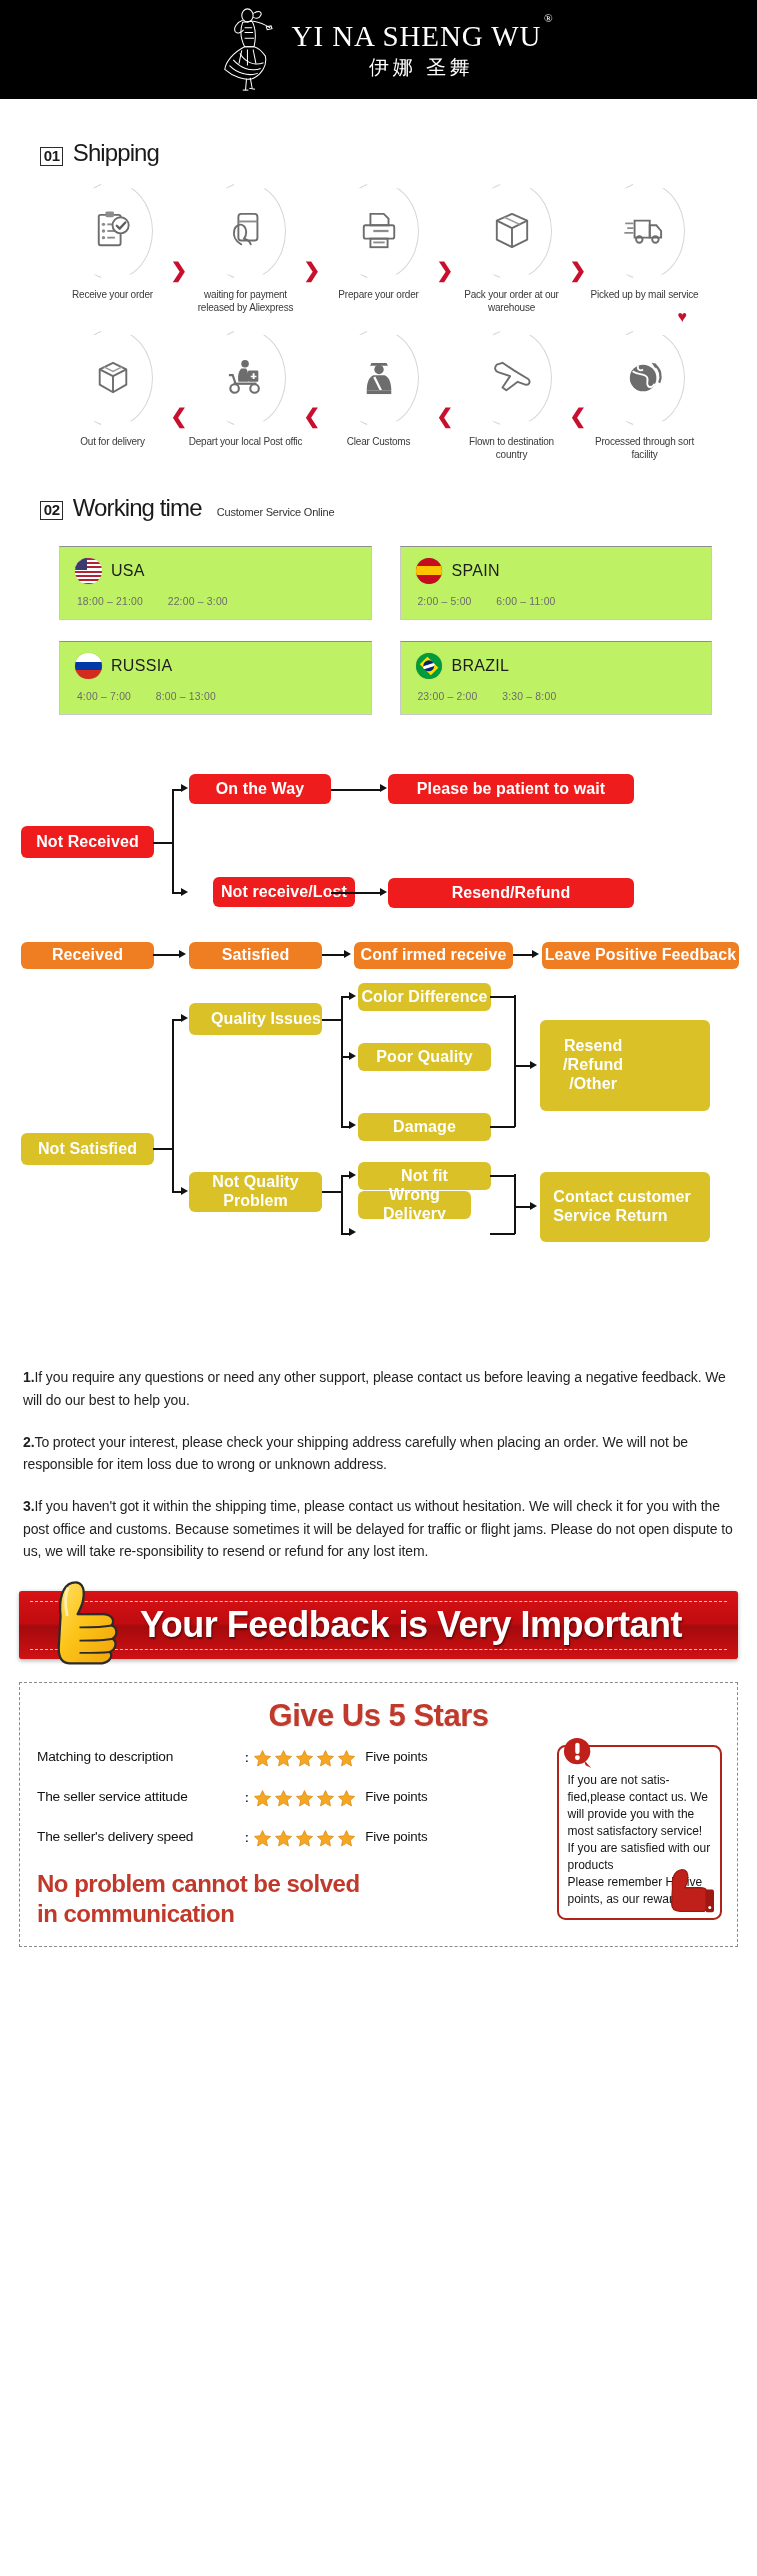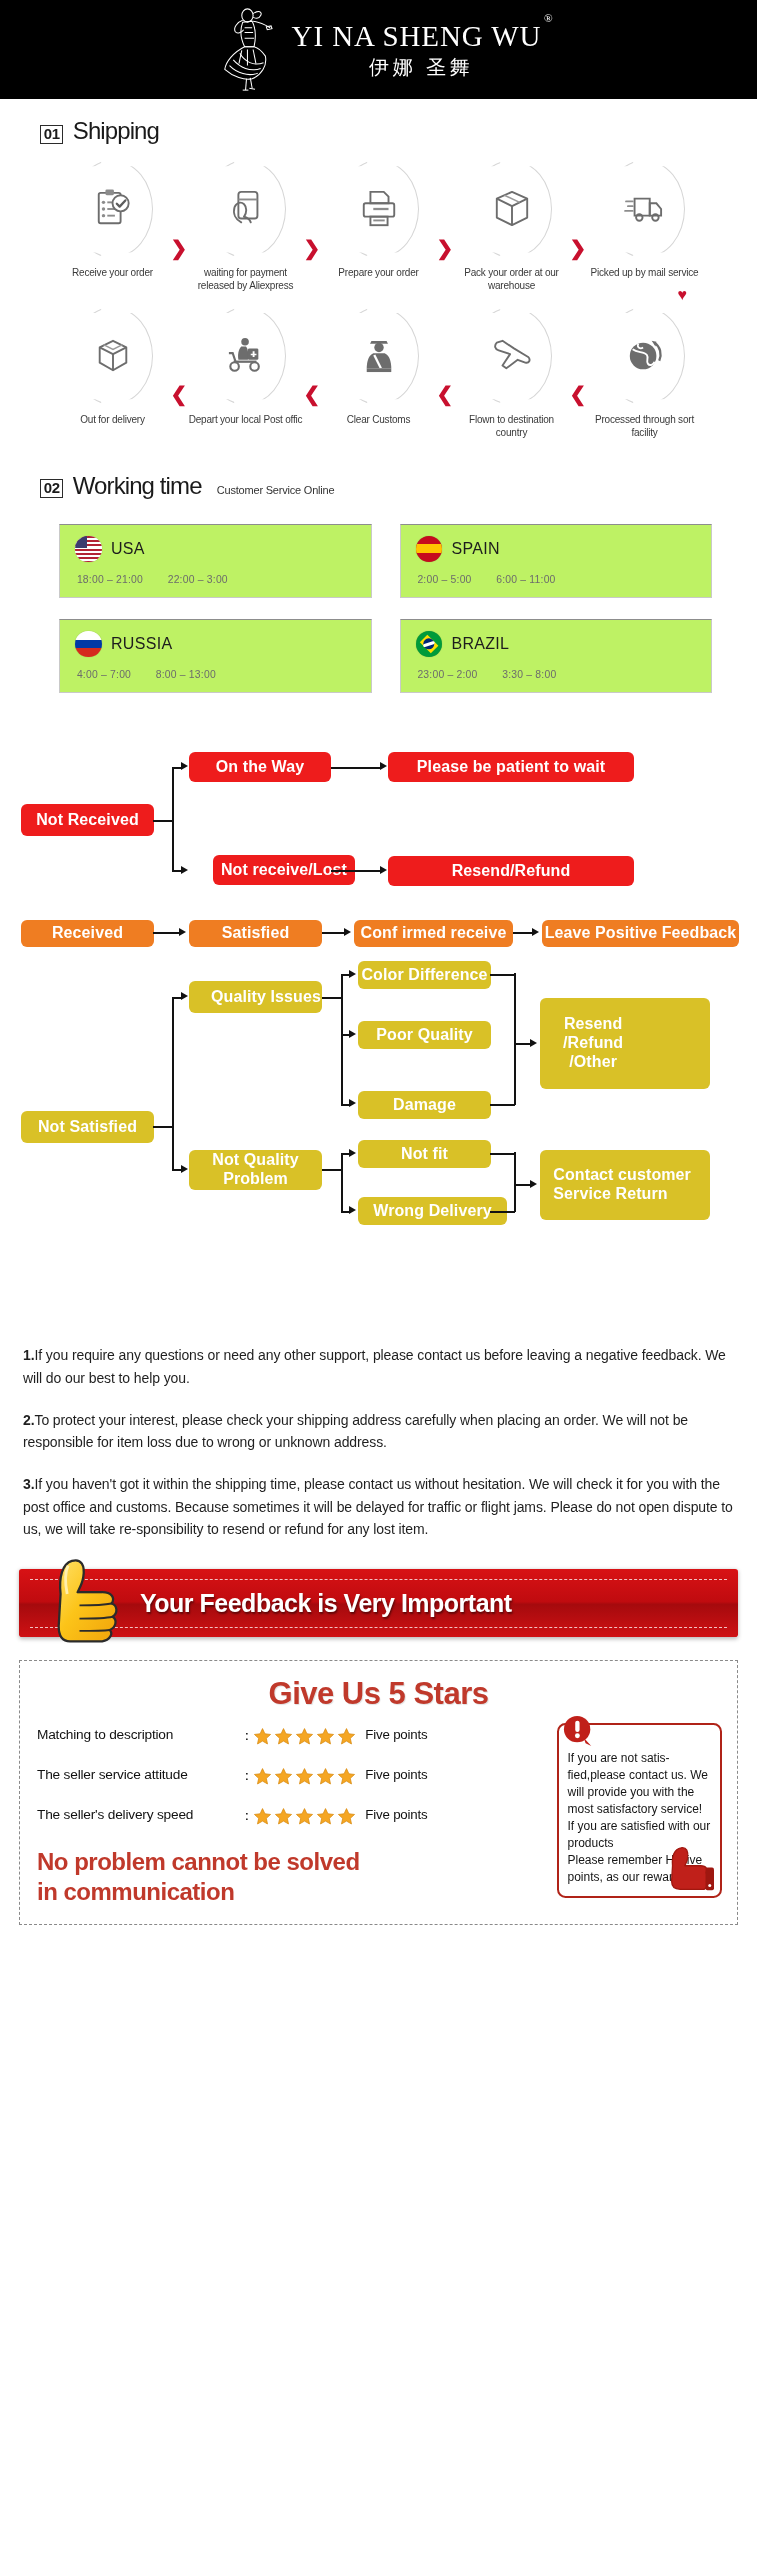--- a/index.html
+++ b/index.html
@@ -74,21 +74,21 @@
     font-weight:400;
   }
   .sec-sub {
     font-size:11px;
     color:#333;
     letter-spacing:-0.2px;
     margin-left:5.7px;
   }
 
   
-  .ship-block { padding-top:7px; }
+  .ship-block { padding-top:29px; }
   .ship-row {
     display:flex;
     align-items:flex-start;
     justify-content:center;
     padding:0 23px;
   }
   .ship-step {
     width:112px;
     display:flex;
     flex-direction:column;
@@ -226,21 +226,21 @@
     box-shadow:0 1.9px 4.7px rgba(0,0,0,.28);
     display:flex; align-items:center;
   }
   .fb-dash-top, .fb-dash-bot {
     position:absolute; left:11.4px; right:11.4px; height:0;
     border-top:1.4px dashed rgba(255,255,255,.75);
   }
   .fb-dash-top { top:9.5px; }
   .fb-dash-bot { bottom:9.5px; }
   .fb-text {
-    color:#fff; font-size:25px; font-weight:700;
+    color:#fff; font-size:36px; font-weight:700;
     margin-left:121px; letter-spacing:-0.5px;
     text-shadow:0.9px 1.9px 1.9px rgba(0,0,0,.45);
     white-space:nowrap;
   }
   .thumb-big { position:absolute; left:17px; top:-3.8px; width:104px; height:95px; z-index:3; }
 
   
   .stars-box {
     margin:13.3px 19px 0 19px;
     border:1.5px dashed #8a8a8a;
@@ -598,21 +598,21 @@
       <div class="fbox yellow" style="left:21px; top:378px; width:133px; height:32px;">Not Satisfied</div>
       <div class="fbox yellow" style="left:189px; top:248px; width:133px; height:32px;padding-left:21px;">Quality Issues</div>
       <div class="fbox yellow" style="left:358px; top:228px; width:133px; height:28px;">Color Difference</div>
       <div class="fbox yellow" style="left:358px; top:288px; width:133px; height:28px;">Poor Quality</div>
       <div class="fbox yellow" style="left:358px; top:358px; width:133px; height:28px;">Damage</div>
       <div class="fbox yellow" style="left:540px; top:265px; width:170px; height:91px; flex-direction:column; justify-content:center; align-items:flex-start; padding-left:23px; white-space:pre-line;">Resend
 /Refund
 /Other</div>
       <div class="fbox yellow" style="left:189px; top:417px; width:133px; height:40px;">Not Quality Problem</div>
       <div class="fbox yellow" style="left:358px; top:407px; width:133px; height:28px;">Not fit</div>
-      <div class="fbox yellow" style="left:358px; top:464px; width:149px; height:28px;">Wrong Delivery</div>
+      <div class="fbox yellow" style="left:358px; top:436px; width:113px; height:28px;">Wrong Delivery</div>
       <div class="fbox yellow" style="left:540px; top:417px; width:170px; height:70px; flex-direction:column; justify-content:center; align-items:flex-start; padding-left:13.3px; text-align:left;">Contact customer Service Return</div>
 
       <div class="fline" style="left:153px; top:393px; width:21px; height:1.5px;"></div>
       <div class="fline" style="left:172px; top:264px; width:1.5px; height:130px;"></div>
       <div class="fline" style="left:172px; top:392px; width:1.5px; height:45px;"></div>
       <div class="fline" style="left:172px; top:264px; width:9.5px; height:1.5px;"></div>
       <div class="fline" style="left:172px; top:436px; width:9.5px; height:1.5px;"></div>
       <div class="farrow" style="left:181px; top:259px;"></div>
       <div class="farrow" style="left:181px; top:432px;"></div>
 

